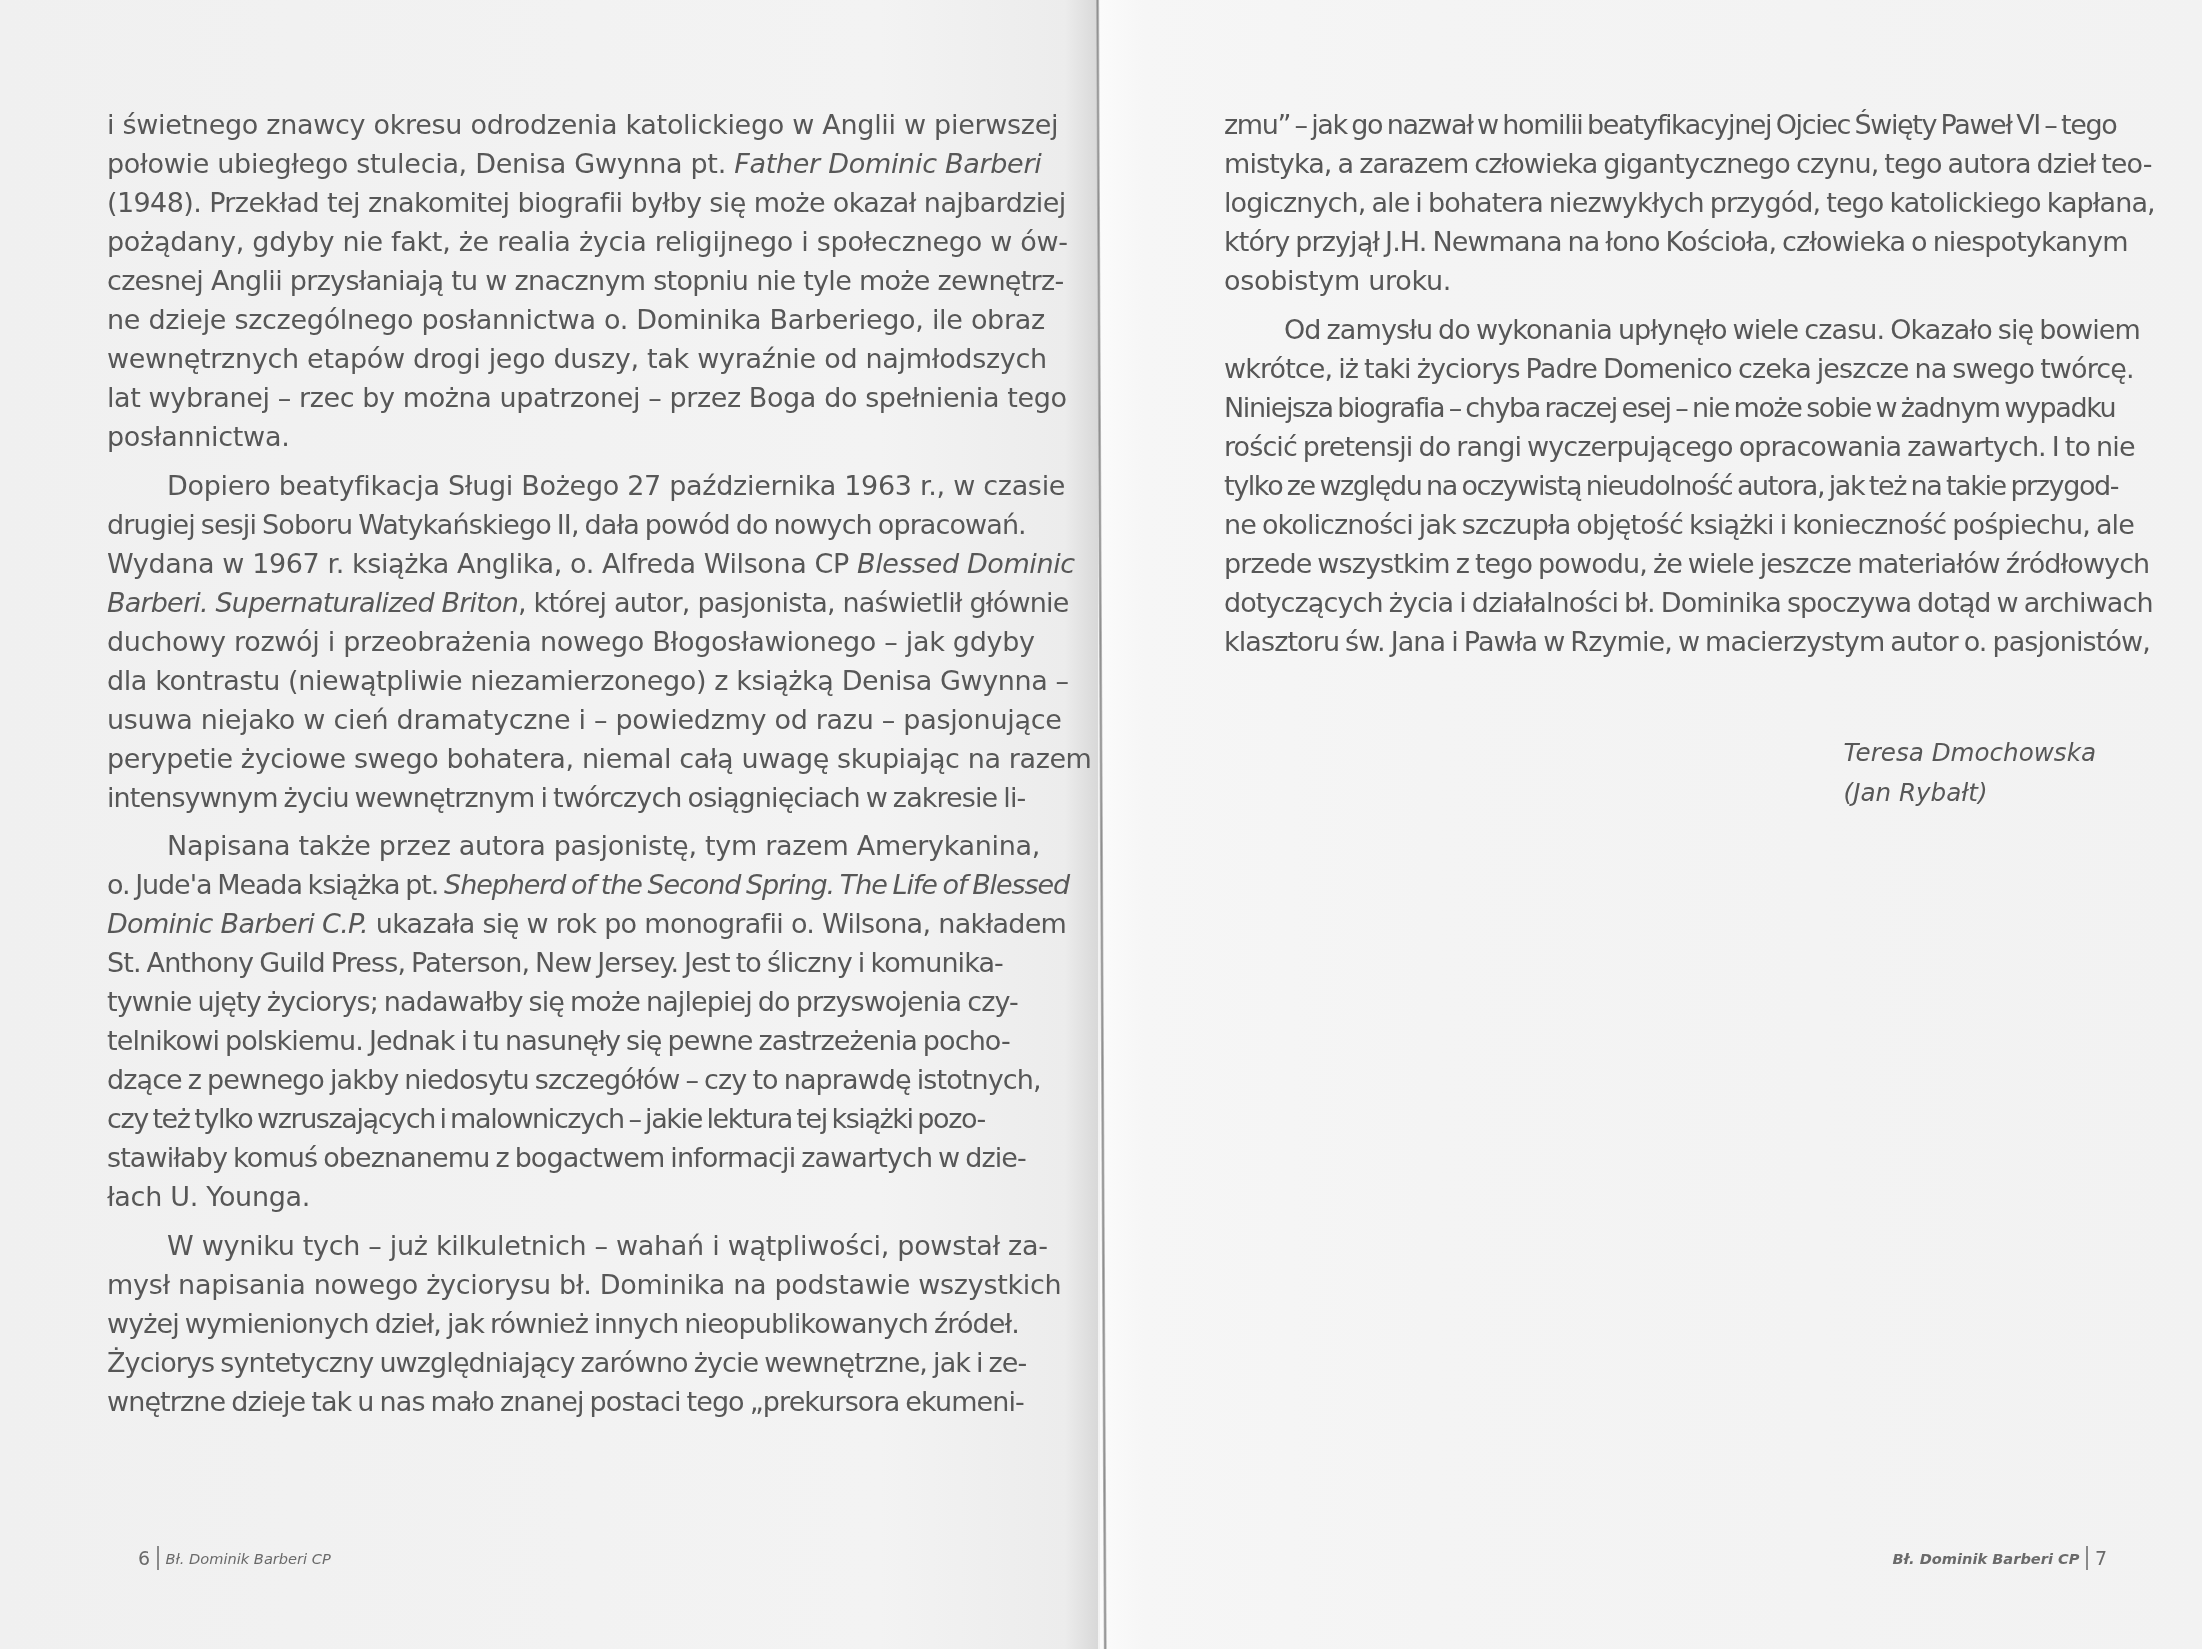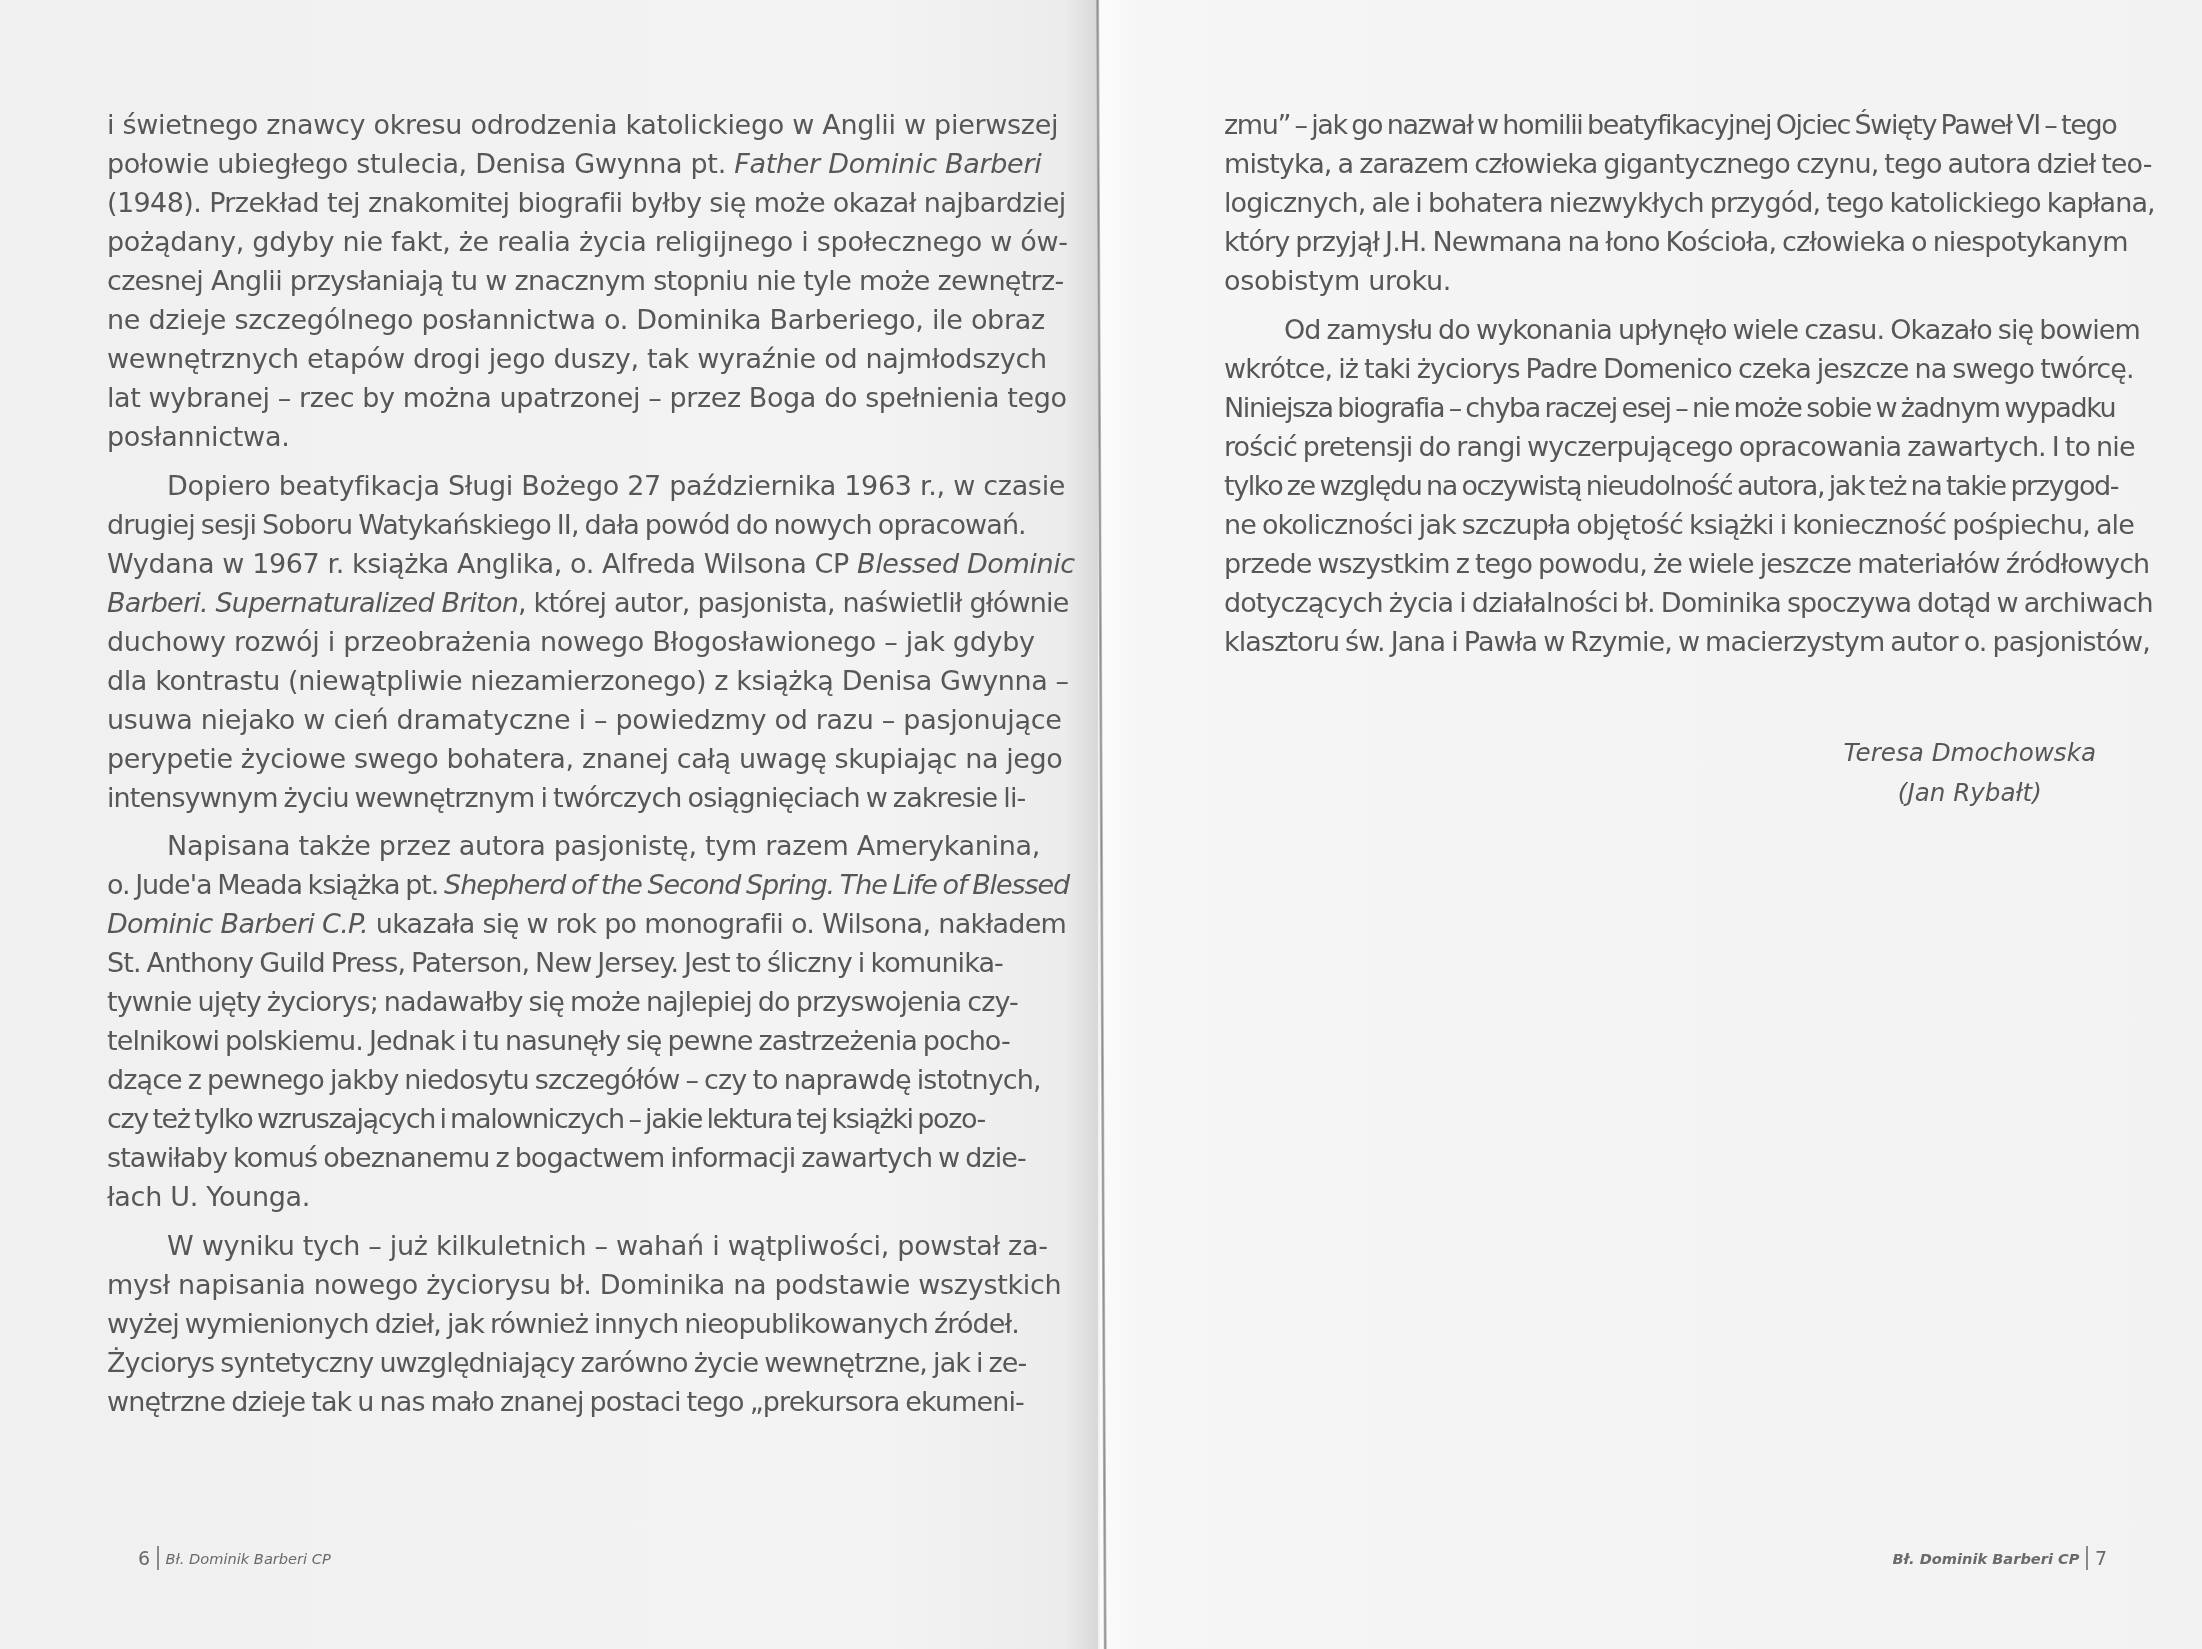--- a/index.html
+++ b/index.html
@@ -21,21 +21,21 @@
   .text-block { position: absolute; font-size: 27px; line-height: 39px; letter-spacing: -0.3px; }
   .left-text  { left: 107px;  top: 105px; width: 876px; }
   .right-text { left: 1224px; top: 105px; width: 876px; }
   .para { margin: 0 0 9.5px 0; }
   .line { display: block; white-space: nowrap; text-align: justify; text-align-last: justify; height: 39px; }
   .line.last { text-align-last: left; }
   .line.indent { padding-left: 60px; }
   .line.tight { letter-spacing: -0.9px; word-spacing: -1.7px; }
   .line.tighter { letter-spacing: -1.4px; word-spacing: -2.6px; }
   em { font-style: italic; }
-  .signature { position: absolute; right: 107px; top: 733px; text-align: center; font-style: italic; font-size: 24.6px; line-height: 40px; }
+  .signature { position: absolute; right: 107px; top: 733px; text-align: left; font-style: italic; font-size: 24.6px; line-height: 40px; }
   .folio { position: absolute; top: 1546px; font-size: 14.6px; color: #6a6a6a; display: flex; align-items: center; }
   .folio-left { left: 138px; }
   .folio-right { right: 96px; }
   .folio .num { font-size: 19px; }
   .folio .bar { display: inline-block; width: 1.7px; height: 24px; background: #8a8a8a; margin: 0 6.9px; }
   .folio .title { font-style: italic; }
   .folio-right .title { font-weight: bold; }
 </style>
 </head>
 <body>
@@ -57,21 +57,21 @@
     <span class="line last">posłannictwa.</span>
   </p>
   <p class="para">
     <span class="line indent">Dopiero beatyfikacja Sługi Bożego 27 października 1963 r., w czasie</span>
     <span class="line tight">drugiej sesji Soboru Watykańskiego II, dała powód do nowych opracowań.</span>
     <span class="line" style="letter-spacing: -0.4px;"><span>Wydana w 1967 r. książka Anglika, o. Alfreda Wilsona CP </span><em>Blessed Dominic</em></span>
     <span class="line" style="letter-spacing: -0.8px;"><em>Barberi. Supernaturalized Briton</em><span>, której autor, pasjonista, naświetlił głównie</span></span>
     <span class="line">duchowy rozwój i przeobrażenia nowego Błogosławionego – jak gdyby</span>
     <span class="line" style="letter-spacing: -0.4px;">dla kontrastu (niewątpliwie niezamierzonego) z książką Denisa Gwynna –</span>
     <span class="line">usuwa niejako w cień dramatyczne i – powiedzmy od razu – pasjonujące</span>
-    <span class="line" style="letter-spacing: -0.4px;">perypetie życiowe swego bohatera, znanej całą uwagę skupiając na jego</span>
+    <span class="line" style="letter-spacing: -0.4px;">perypetie życiowe swego bohatera, niemal całą uwagę skupiając na razem</span>
     <span class="line tight">intensywnym życiu wewnętrznym i twórczych osiągnięciach w zakresie li-</span>
   </p>
   <p class="para">
     <span class="line indent">Napisana także przez autora pasjonistę, tym razem Amerykanina,</span>
     <span class="line tight" style="letter-spacing: -1.1px;"><span>o. Jude'a Meada książka pt. </span><em>Shepherd of the Second Spring. The Life of Blessed</em></span>
     <span class="line" style="letter-spacing: -0.7px;"><em>Dominic Barberi C.P.</em><span> ukazała się w rok po monografii o. Wilsona, nakładem</span></span>
     <span class="line tight">St. Anthony Guild Press, Paterson, New Jersey. Jest to śliczny i komunika-</span>
     <span class="line tight">tywnie ujęty życiorys; nadawałby się może najlepiej do przyswojenia czy-</span>
     <span class="line tight">telnikowi polskiemu. Jednak i tu nasunęły się pewne zastrzeżenia pocho-</span>
     <span class="line tight">dzące z pewnego jakby niedosytu szczegółów – czy to naprawdę istotnych,</span>

